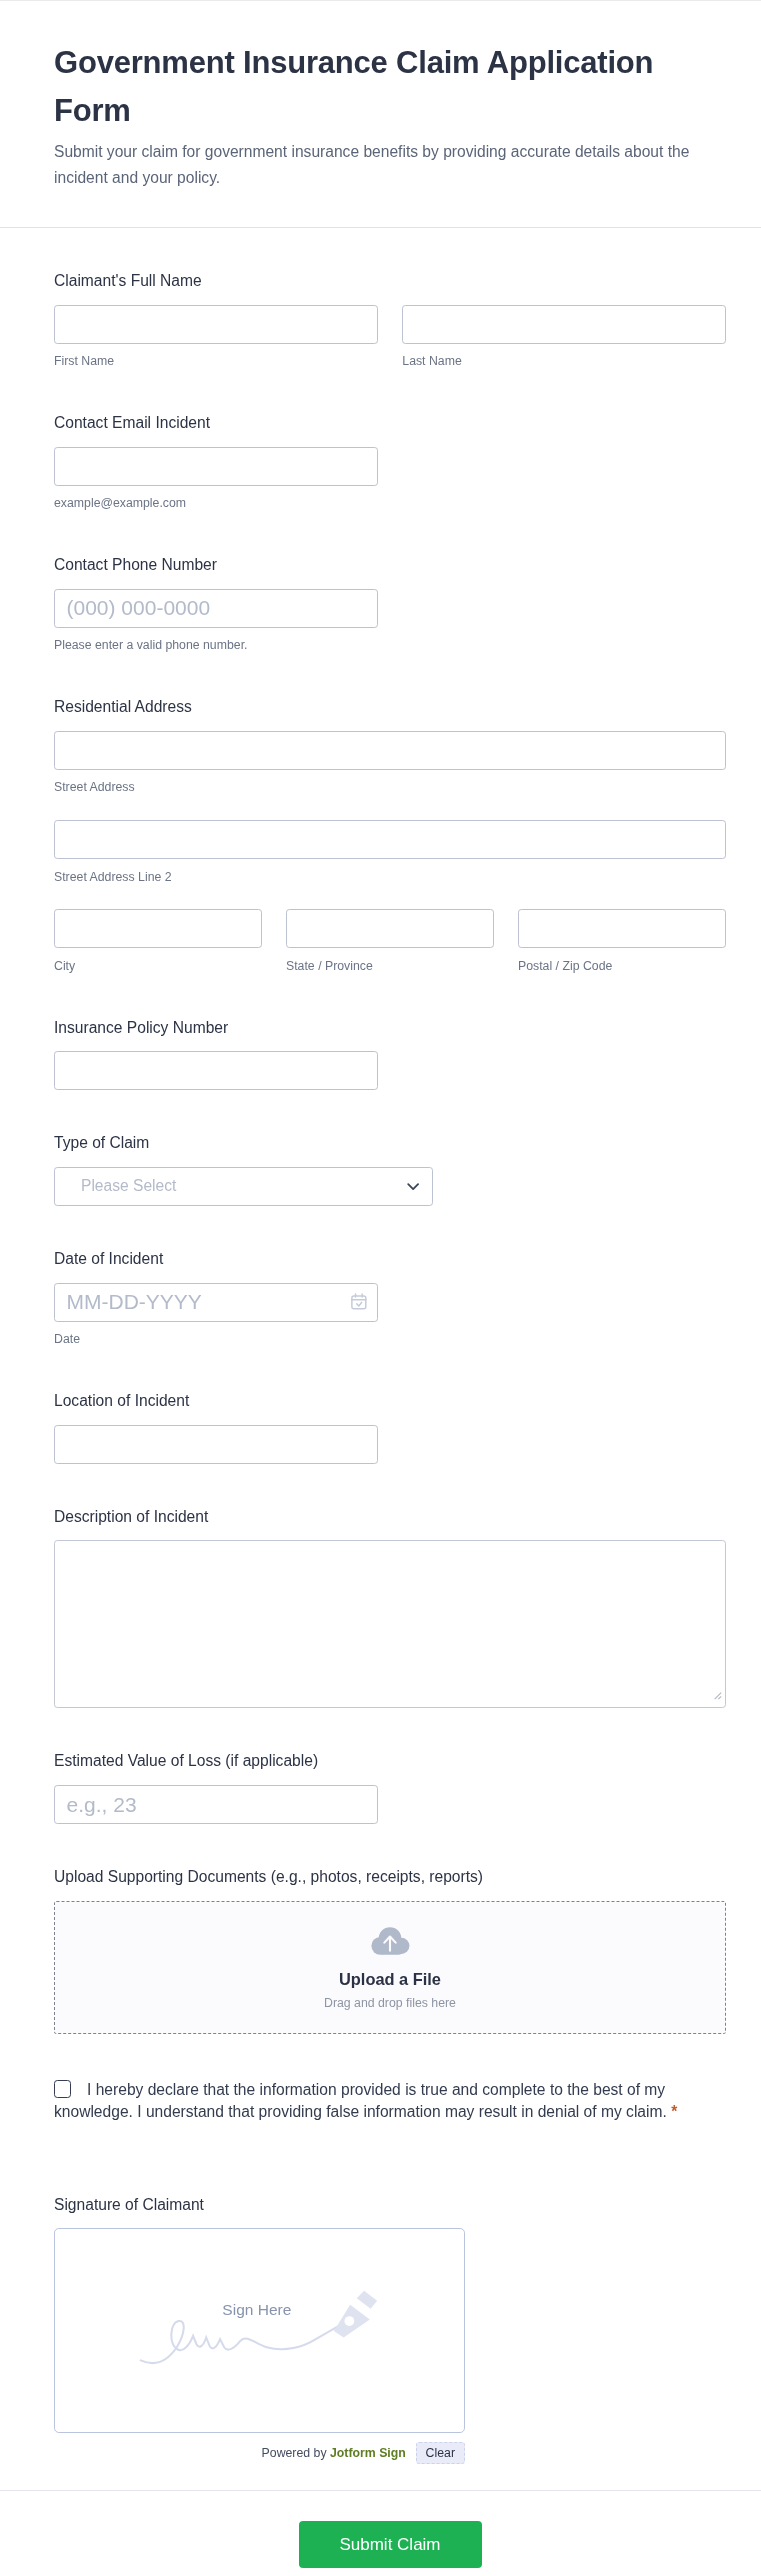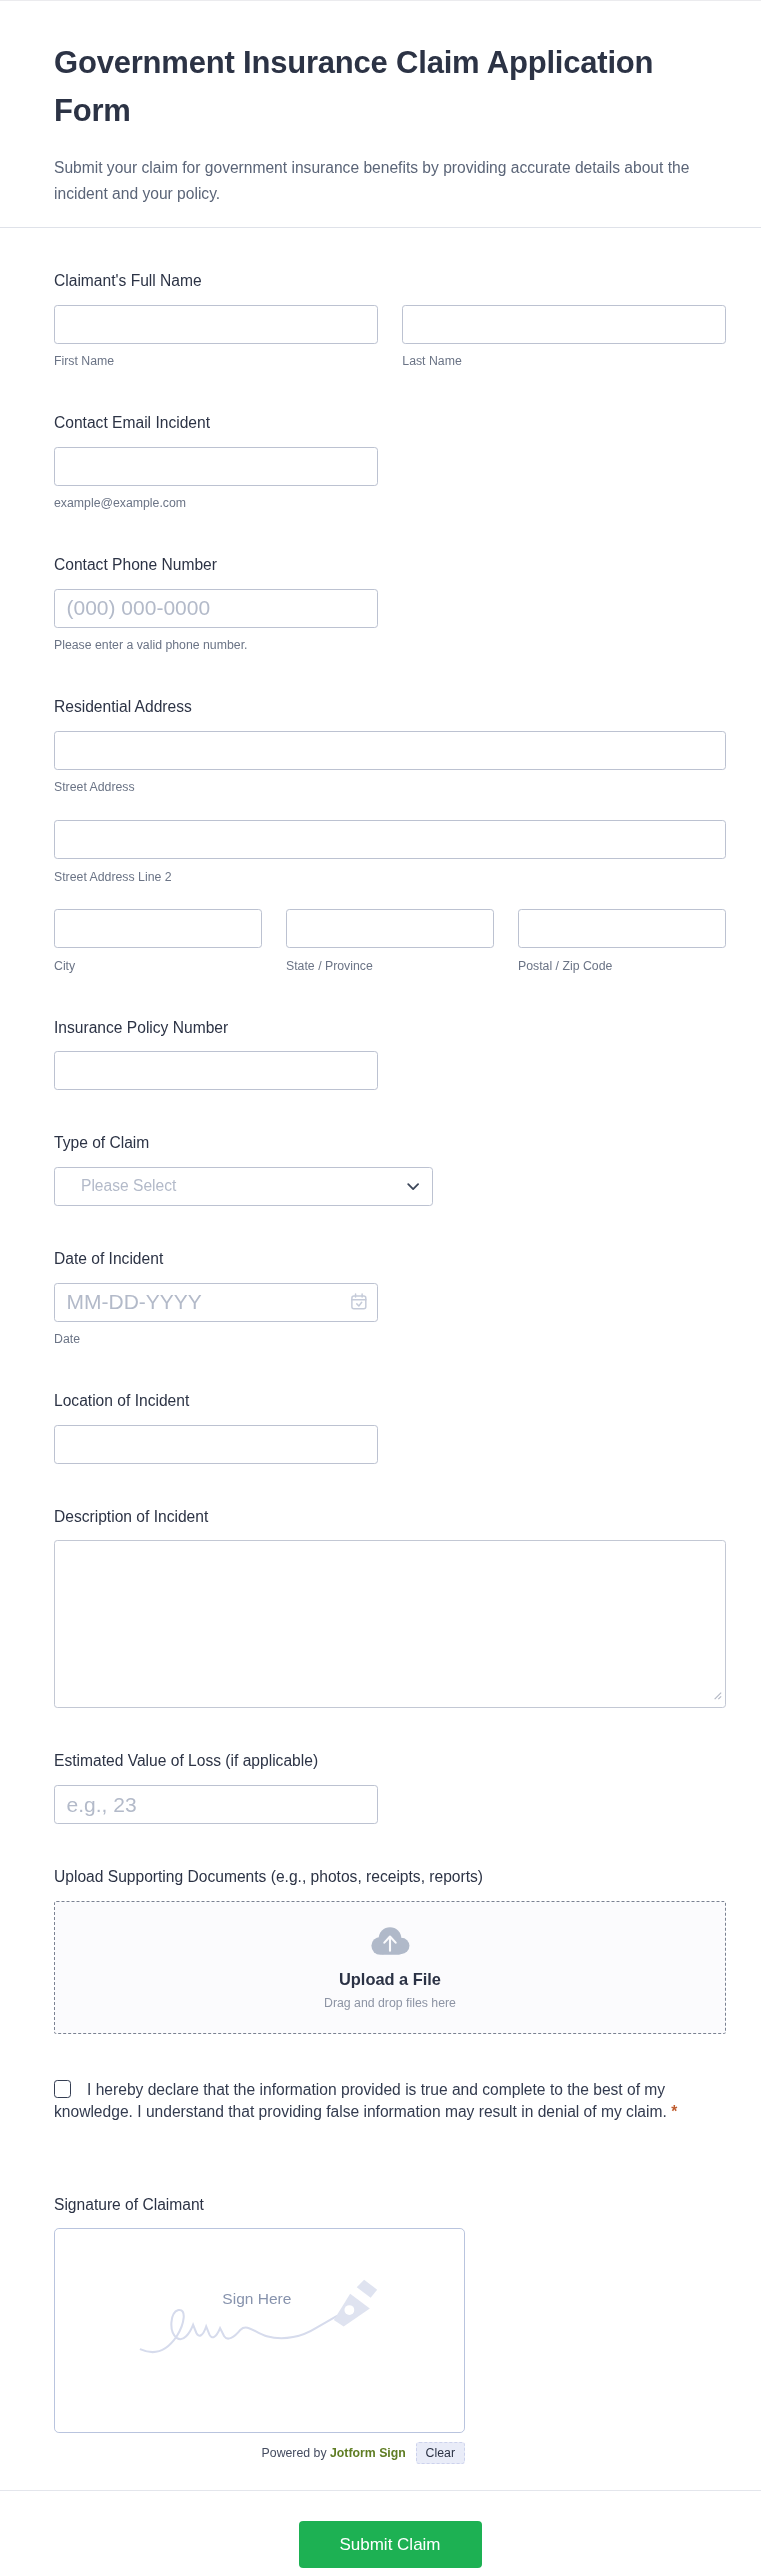--- a/index.html
+++ b/index.html
@@ -11,21 +11,21 @@
     --placeholder-gray:#b3bac9;
     --input-border:#bcc2d1;
   }
   *{box-sizing:border-box;margin:0;padding:0}
   body{background:#fff;font-family:"Liberation Sans",sans-serif;color:var(--label-dark);-webkit-font-smoothing:antialiased}
   .page{width:762px;min-height:2576px;background:#fff;border-top:1.6px solid #ebebee;overflow:hidden}
 
   
   .header{height:227px;padding:38px 36px 0 54px;border-bottom:0.8px solid #dfe2e9}
   .form-title{font-size:31px;line-height:48px;font-weight:700;color:var(--label-dark);max-width:664px;letter-spacing:-0.2px}
-  .form-subtitle{margin-top:20px;font-size:15.6px;line-height:26px;color:#5b6578;max-width:664px;font-weight:400}
+  .form-subtitle{margin-top:4px;font-size:15.6px;line-height:26px;color:#5b6578;max-width:664px;font-weight:400}
 
   
   .form{padding:0 36px 0 54px}
   .q{margin-top:43px}
   .q-label{font-size:15.6px;line-height:19.7px;font-weight:500;color:var(--label-dark)}
   .controls{margin-top:14px}
   .text-input{display:block;width:324px;height:39px;border:0.8px solid var(--input-border);border-radius:3.3px;background:#fff;padding:0 11.5px;font-size:21px;color:var(--label-dark);outline:none;font-family:inherit}
   .text-input::placeholder{color:var(--placeholder-gray);opacity:1}
   .full{width:672px}
   .sublabel{margin-top:10.7px;font-size:12.3px;line-height:15.6px;color:var(--sublabel-gray)}
@@ -55,21 +55,21 @@
 
   
   .declare{margin-top:45px;position:relative;max-width:624px}
   .cb{position:absolute;left:0;top:0.8px;width:17px;height:18px;border:1.6px solid #343d52;border-radius:3.3px;background:#fff;cursor:pointer}
   .declare-text{font-size:15.6px;line-height:22px;color:#333b4f;text-indent:33px}
   .req{color:var(--required-orange);font-weight:700}
 
   
   .sig-q{margin-top:72px}
   .sig-box{margin-top:14px;width:411px;height:205px;border:0.8px solid #b9c4de;border-radius:4.9px;position:relative;background:#fff;cursor:crosshair}
-  .sig-art{position:absolute;left:79px;top:50px}
+  .sig-art{position:absolute;left:79px;top:61px}
   .sig-footer{width:411px;margin-top:8.2px;display:flex;justify-content:flex-end;align-items:center;gap:9.8px}
   .powered{font-size:12.3px;color:#454c60}
   .powered b{color:var(--brand-green);font-weight:700}
   .clear-btn{font-size:12.3px;color:var(--label-dark);background:#e9ecf8;border:0.8px dashed #ccd2ec;border-radius:3.3px;padding:3.3px 9px;cursor:pointer;font-family:inherit}
 
   
   .divider{margin:26px 0 0 -54px;width:762px;border-top:0.8px solid #e4e6ec}
   .submit-row{margin-top:30px;width:672px;display:flex;justify-content:center;padding-bottom:43px}
   .submit-btn{width:183px;height:47px;background:var(--submit-green);color:#fff;font-size:17px;font-weight:400;border:none;border-radius:4.1px;cursor:pointer;font-family:inherit}
 </style>

